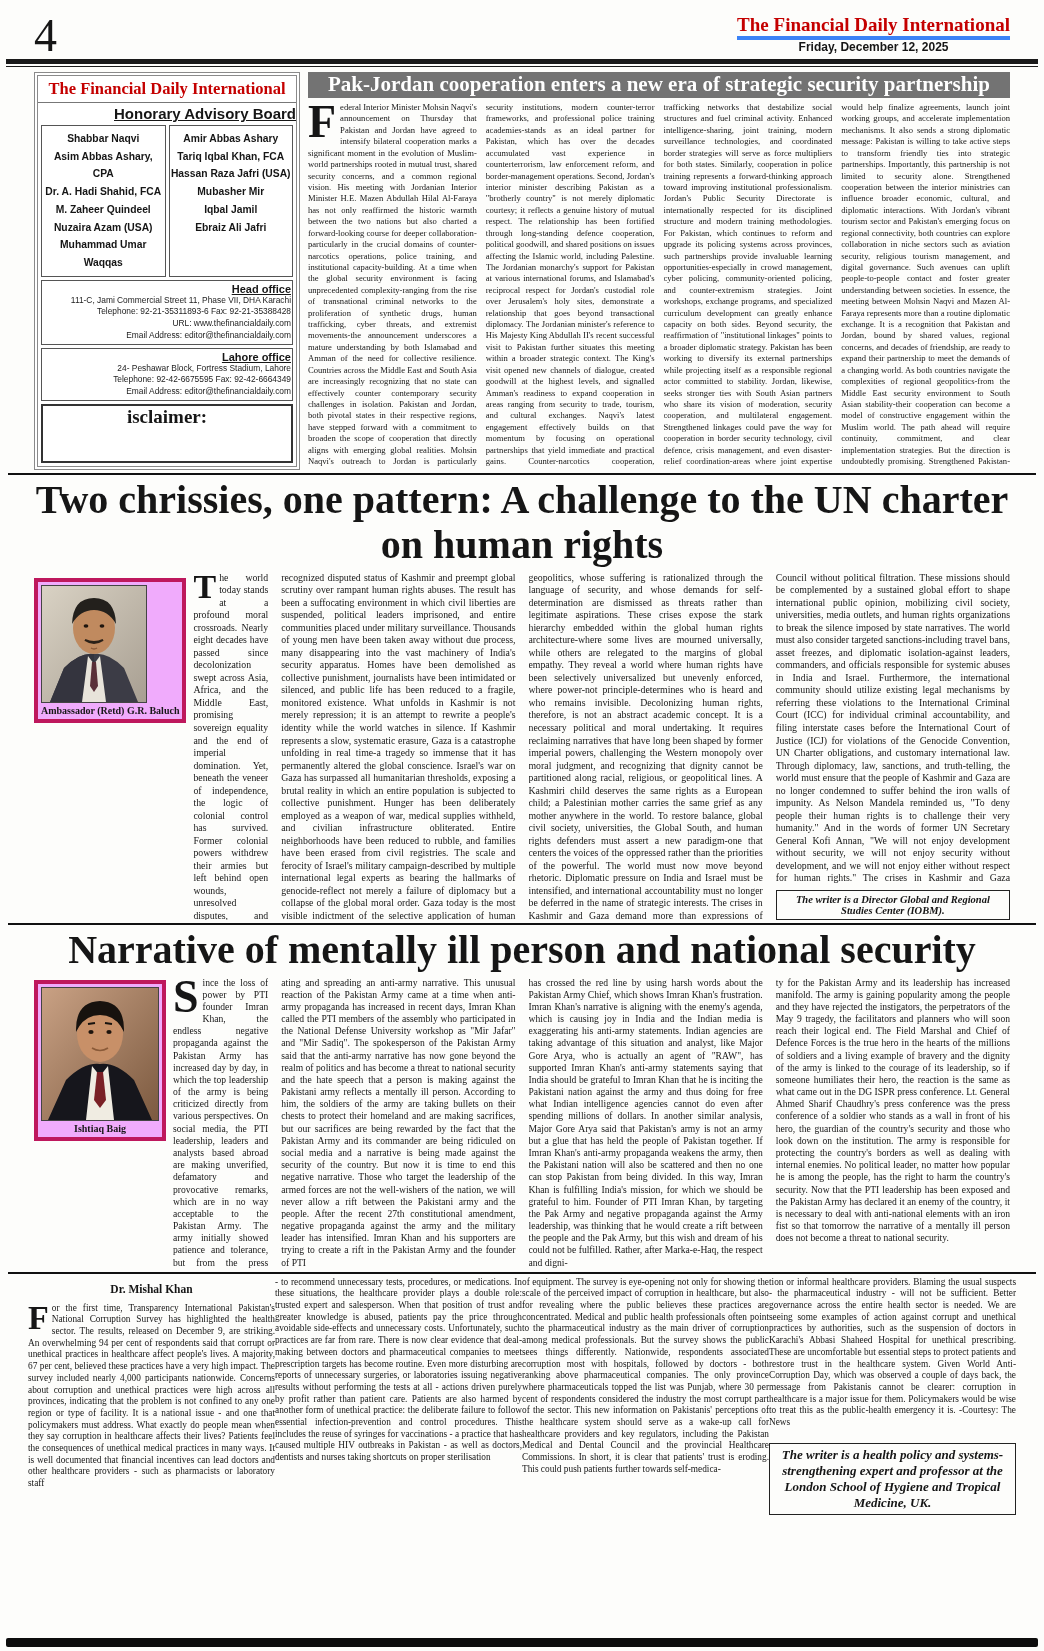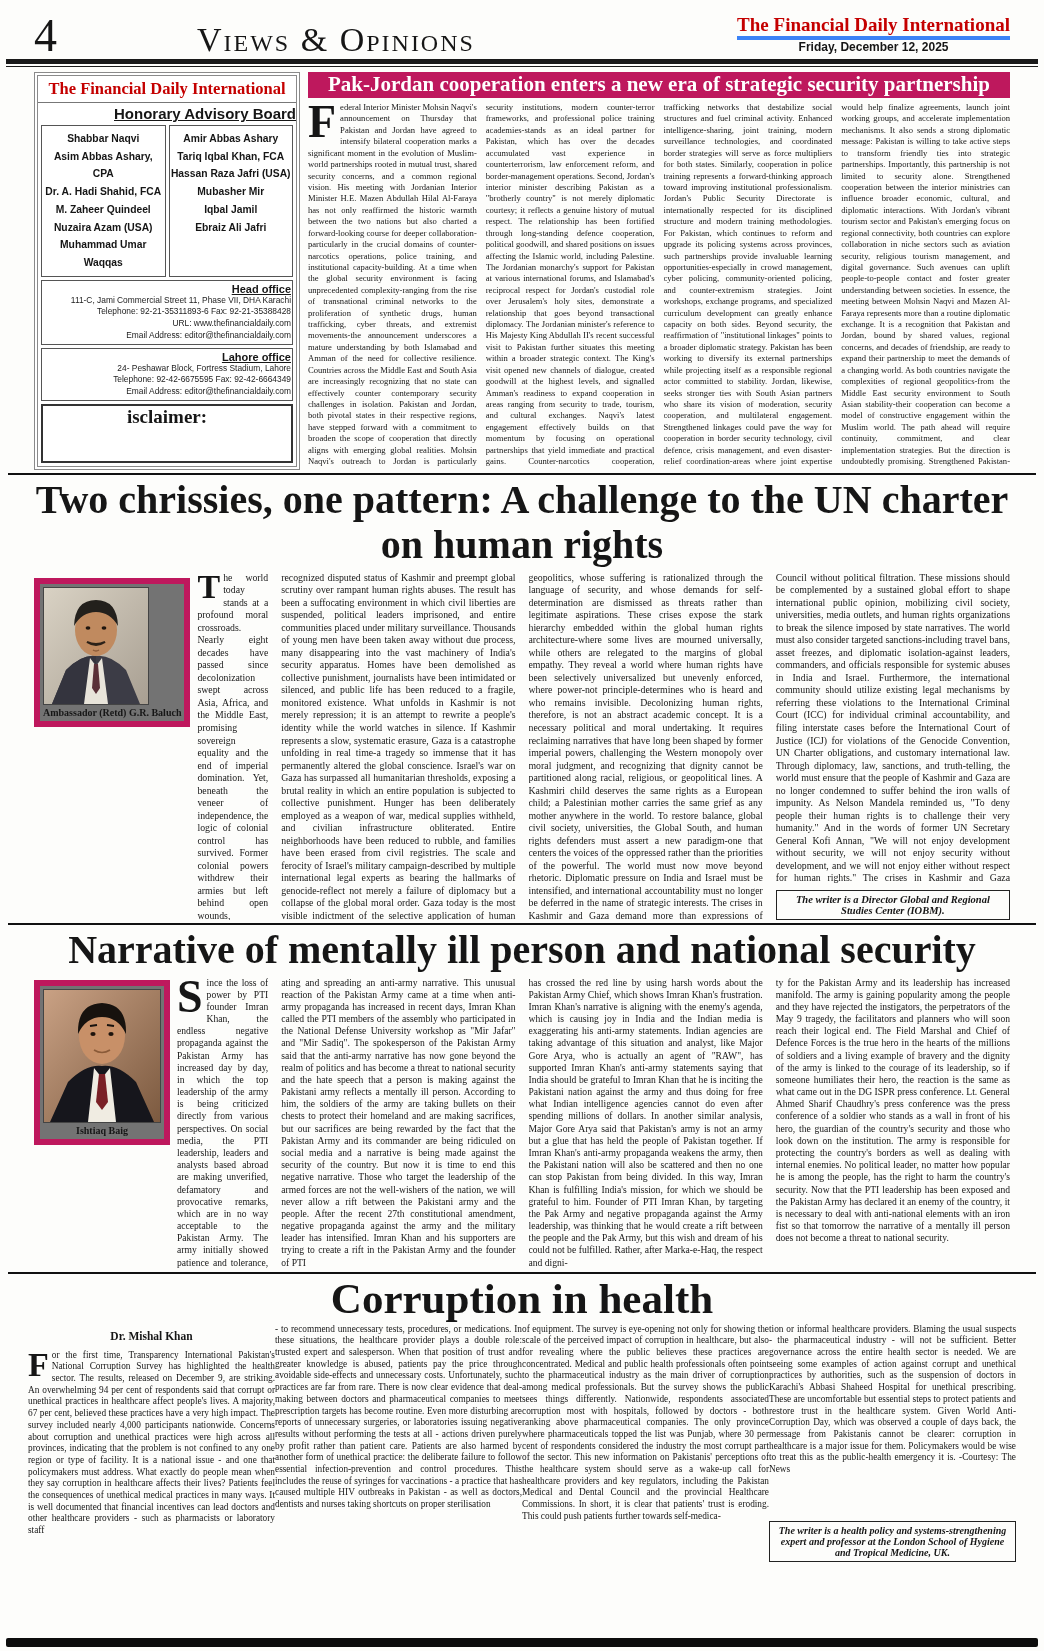--- a/index.html
+++ b/index.html
@@ -49,60 +49,59 @@
   .names-col{flex:1;border:1px solid #555;text-align:center;font-size:10.3px;font-weight:700;padding:4px 1px;}
   .names-col span{display:block;line-height:1.72;text-align:center;}
   .ib-office{border:1px solid #555;margin:0 3px 3px 3px;text-align:right;padding:2px 1px;}
   .office-title{font-size:11px;font-weight:700;text-decoration:underline;}
   .office-line{font-size:8.4px;line-height:1.4;color:#222;}
   .ib-disclaimer{border:2px solid #333;margin:0 3px 3px 3px;padding:1px 4px 3px 4px;flex:1;overflow:hidden;}
   .disc-title{font-family:"Liberation Serif",serif;font-size:19px;font-weight:700;text-align:center;line-height:1.05;}
   
   .article1{flex:1;min-width:0;display:flex;flex-direction:column;}
   .a1-headline{
-    margin:0;background:#be185d;color:#fff;font-size:21px;font-weight:700;
+    margin:0;background:#737373;color:#fff;font-size:21px;font-weight:700;
     text-align:center;padding:1px 4px 3px 4px;line-height:1.05;
   }
   .a1-cols{gap:9px;margin-top:4px;flex:1;overflow:hidden;}
   .a1-cols .coltext{font-size:8.6px;line-height:1.33;height:364px;}
   
   .kicker{text-align:center;font-size:20px;text-decoration:underline;margin-top:5px;}
   .a2-headline{font-size:40px;line-height:1.12;margin-top:0;margin-bottom:4px;}
   .a2-cols{gap:13px;margin:0 34px;height:348px;overflow:hidden;}
   .a2-cols .coltext{font-size:9.8px;line-height:1.28;}
   .a2-cols .grow{overflow:hidden;}
   .attr-box.a2{font-size:10.5px;}
   
   .photo-frame{
-    float:left;margin:3px 7px 20px 0;border:6px solid #be185d;background:#737373;
+    float:left;margin:3px 7px 20px 0;border:4px solid #be185d;background:#f0abfc;
     padding:3px;text-align:center;
   }
   .photo-frame .img{display:block;border:1px solid #444;}
   .photo-frame figcaption{font-weight:700;font-size:10px;line-height:1.15;padding-top:2px;}
   
   .a3-headline{font-size:40px;line-height:1.1;margin-top:3px;margin-bottom:5px;}
   .a3-cols{gap:13px;margin:0 34px;height:292px;overflow:hidden;}
   .a3-cols .coltext{font-size:9.6px;line-height:1.27;}
   
   .a4-headline{font-size:43px;line-height:1.0;margin-top:2px;margin-bottom:4px;}
   .a4-cols{margin:0 28px;height:238px;overflow:hidden;}
   .a4-cols .coltext{font-size:9.3px;line-height:1.26;}
   .byline{text-align:center;font-weight:700;font-size:11.5px;padding:6px 0 8px 0;}
-  .attr-box.a4{font-size:10px;}
+  .attr-box.a4{font-size:13px;}
   
   .bottom-bar{position:absolute;left:6px;right:6px;bottom:4px;height:9px;background:#0d0d0d;border-radius:2px;}
 </style>
 </head>
 <body>
 
 <div class="page">
 
   <header class="hdr">
     <div class="pagenum">4</div>
-    <div class="section-title">Views &amp; Opinions</div>
     <div class="brand-block">
       <div class="brand">The Financial Daily International</div>
       <div class="issue-date">Friday, December 12, 2025</div>
     </div>
   </header>
   <div class="double-rule"></div>
 
   <div class="top-section">
 
     <aside class="infobox">
@@ -244,21 +243,20 @@
       </div>
       <div class="col">
         <span class="coltext">ty for the Pakistan Army and its leadership has increased manifold. The army is gaining popularity among the people and they have rejected the instigators, the perpetrators of the May 9 tragedy, the facilitators and planners who will soon reach their logical end. The Field Marshal and Chief of Defence Forces is the true hero in the hearts of the millions of soldiers and a living example of bravery and the dignity of the army is linked to the courage of its leadership, so if someone humiliates their hero, the reaction is the same as what came out in the DG ISPR press conference. Lt. General Ahmed Sharif Chaudhry's press conference was the press conference of a soldier who stands as a wall in front of his hero, the guardian of the country's security and those who look down on the institution. The army is responsible for protecting the country's borders as well as dealing with internal enemies. No political leader, no matter how popular he is among the people, has the right to harm the country's security. Now that the PTI leadership has been exposed and the Pakistan Army has declared it an enemy of the country, it is necessary to deal with anti-national elements with an iron fist so that tomorrow the narrative of a mentally ill person does not become a threat to national security.</span>
       </div>
     </div>
   </section>
 
   <div class="rule"></div>
 
   <section>
-    <h1 class="big-headline a4-headline">Corruption in health</h1>
     <div class="cols a4-cols">
       <div class="col">
         <div class="byline">Dr. Mishal Khan</div>
         <span class="coltext dc-md">For the first time, Transparency International Pakistan's National Corruption Survey has highlighted the health sector. The results, released on December 9, are striking. An overwhelming 94 per cent of respondents said that corrupt or unethical practices in healthcare affect people's lives. A majority, 67 per cent, believed these practices have a very high impact. The survey included nearly 4,000 participants nationwide. Concerns about corruption and unethical practices were high across all provinces, indicating that the problem is not confined to any one region or type of facility. It is a national issue - and one that policymakers must address. What exactly do people mean when they say corruption in healthcare affects their lives? Patients feel the consequences of unethical medical practices in many ways. It is well documented that financial incentives can lead doctors and other healthcare providers - such as pharmacists or laboratory staff</span>
       </div>
       <div class="col">
         <span class="coltext">- to recommend unnecessary tests, procedures, or medications. In these situations, the healthcare provider plays a double role: trusted expert and salesperson. When that position of trust and greater knowledge is abused, patients pay the price through avoidable side-effects and unnecessary costs. Unfortunately, such practices are far from rare. There is now clear evidence that deal-making between doctors and pharmaceutical companies to meet prescription targets has become routine. Even more disturbing are reports of unnecessary surgeries, or laboratories issuing negative results without performing the tests at all - actions driven purely by profit rather than patient care. Patients are also harmed by another form of unethical practice: the deliberate failure to follow essential infection-prevention and control procedures. This includes the reuse of syringes for vaccinations - a practice that has caused multiple HIV outbreaks in Pakistan - as well as doctors, dentists and nurses taking shortcuts on proper sterilisation</span>
       </div>
       <div class="col">
         <span class="coltext">of equipment. The survey is eye-opening not only for showing the scale of the perceived impact of corruption in healthcare, but also for revealing where the public believes these practices are concentrated. Medical and public health professionals often point to the pharmaceutical industry as the main driver of corruption among medical professionals. But the survey shows the public sees things differently. Nationwide, respondents associated corruption most with hospitals, followed by doctors - both ranking above pharmaceutical companies. The only province where pharmaceuticals topped the list was Punjab, where 30 per cent of respondents considered the industry the most corrupt part of the sector. This new information on Pakistanis' perceptions of the healthcare system should serve as a wake-up call for healthcare providers and key regulators, including the Pakistan Medical and Dental Council and the provincial Healthcare Commissions. In short, it is clear that patients' trust is eroding. This could push patients further towards self-medica-</span>

